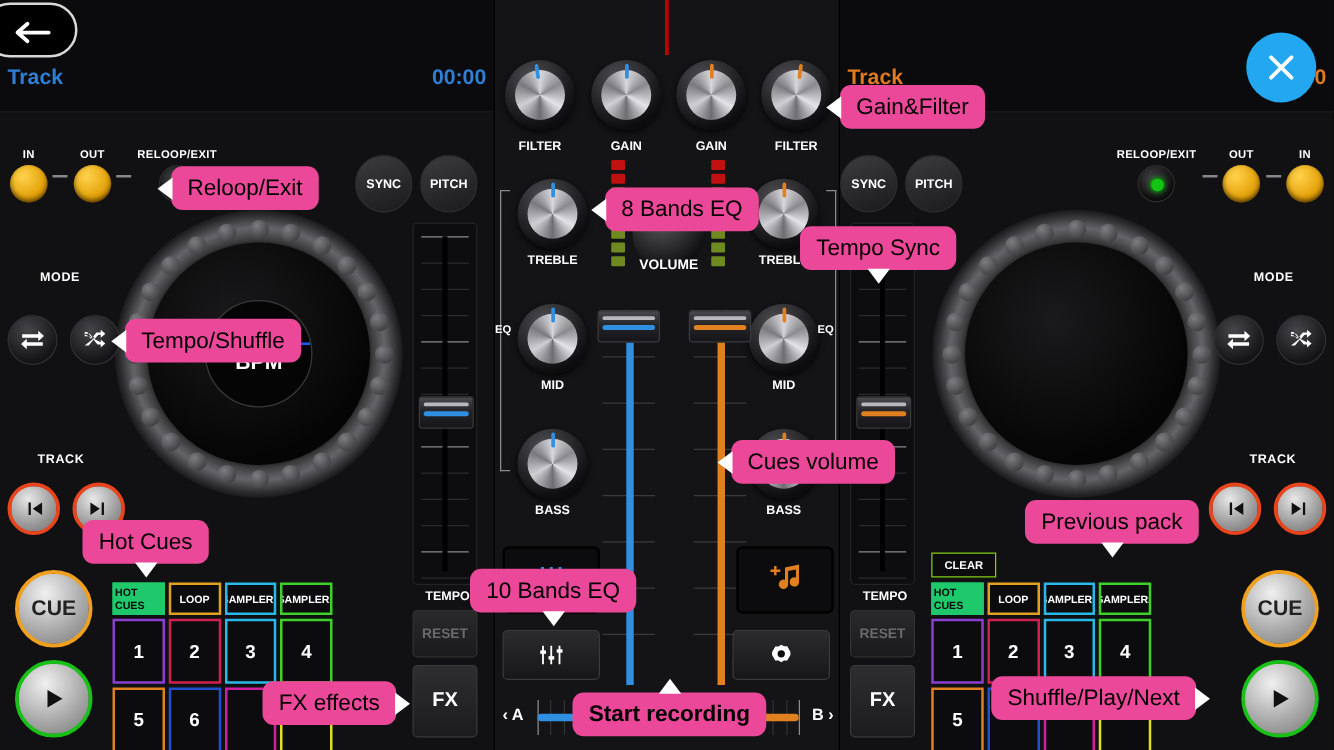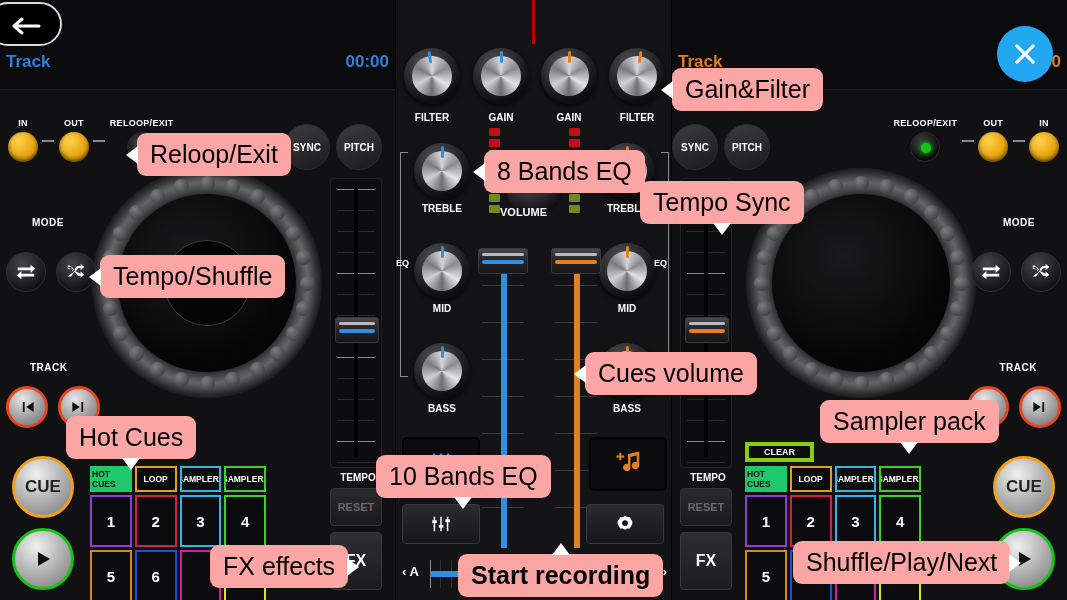--- a/index.html
+++ b/index.html
@@ -96,21 +96,21 @@
 
   
   .pads { position: absolute; width: 176px; }
   .pad-tabs { display: flex; gap: 3px; }
   .pad-tab { flex: 1; height: 26px; border: 2px solid; display: flex; align-items: center;
              justify-content: center; font-size: 8.5px; font-weight: bold; cursor: pointer; overflow: hidden; }
   .pad-grid { display: grid; grid-template-columns: repeat(4, 1fr); gap: 3px; margin-top: 3px; }
   .pad { height: 52px; background: #0c0c0e; border: 2px solid; display: flex;
          align-items: center; justify-content: center; color: #fff; font-size: 15px;
          font-weight: bold; cursor: pointer; }
-  .clear-btn { position: absolute; width: 69px; height: 20px; border: 4px solid #84cc16;
+  .clear-btn { position: absolute; width: 52px; height: 20px; border: 1px solid #84cc16;
                background: #0c0c0e; color: #fff; font-size: 9px; font-weight: bold;
                display: flex; align-items: center; justify-content: center; cursor: pointer; }
 
   
   .tempo-col { position: absolute; width: 56px; }
   .tempo-slot { position: relative; width: 52px; height: 290px; background: #0d0d0f;
                 border: 1px solid #232326; border-radius: 4px; }
   .tempo-spine { position: absolute; left: 50%; top: 10px; bottom: 10px; width: 4px;
                  margin-left: -2px; background: #000; }
   .tempo-tick { position: absolute; left: 6px; right: 6px; height: 1px; background: #2b2b2e; }
@@ -152,21 +152,21 @@
   .chan-fill { position: absolute; left: 15px; width: 6px; bottom: 0; }
   .chan-tick { position: absolute; left: -4px; width: 42px; height: 1px; background: #3a3a3e; }
   .chan-handle { position: absolute; left: -8px; width: 50px; height: 26px; border-radius: 3px;
                  background: linear-gradient(#4a4a4e,#252528 45%,#16161a); border: 1px solid #3a3a3e; cursor: pointer; }
   .chan-handle::before { content:""; position:absolute; left:3px; right:3px; top:4px; height:3px;
                  background:#b9b9bd; border-radius:2px; }
   .chan-handle::after { content:""; position:absolute; left:3px; right:3px; top:11px; height:4px; border-radius:2px; }
 
   .volume-knob { position: absolute; left: 110px; top: 158px; width: 58px; height: 58px; border-radius: 50%;
                  background: radial-gradient(circle at 40% 30%, #5a5a5e, #101012 72%); }
-  .volume-cap { position: absolute; left: 104px; top: 206px; width: 70px; 
+  .volume-cap { position: absolute; left: 104px; top: 206px; width: 70px; text-align: center;
                 font-size: 11px; font-weight: bold; color: #fff; }
 
   .eq-bracket { position: absolute; width: 8px; border-left: 1px solid #8a8a8e;
                 border-top: 1px solid #8a8a8e; border-bottom: 1px solid #8a8a8e; }
   .eq-bracket.right { border-left: none; border-right: 1px solid #8a8a8e; }
   .eq-txt { position: absolute; font-size: 9px; font-weight: bold; color: #fff; }
 
   
   .mx-sq { position: absolute; width: 78px; height: 54px; border: 2px solid; border-radius: 5px;
            background: #0c0c0e; display: flex; align-items: center; justify-content: center; cursor: pointer; }
@@ -178,22 +178,22 @@
   .rec-dot i { width: 9px; height: 9px; border-radius: 50%; background: #e01010; display: block; }
 
   .xf-wrap { position: absolute; left: 6px; bottom: 8px; width: 265px; height: 36px; }
   .xf-side { position: absolute; top: 8px; color: #fff; font-size: 13px; font-weight: bold; }
   .xf-lane { position: absolute; left: 28px; right: 28px; top: 0; height: 36px; }
   .xf-tick { position: absolute; top: 4px; width: 1px; height: 28px; background: #303033; }
   .xf-tick.major { background: #8a8a8e; }
   .xf-bar { position: absolute; top: 15px; height: 6px; border-radius: 3px; }
 
   
-  .tip { position: absolute; background: #fca5a5; color: #000; border-radius: 9px;
-         padding: 7px 13px; font-size: 25px; white-space: nowrap; z-index: 60; }
+  .tip { position: absolute; background: #ec4899; color: #000; border-radius: 9px;
+         padding: 7px 13px; font-size: 18px; white-space: nowrap; z-index: 60; }
   .tip::after { content: ""; position: absolute; width: 0; height: 0; }
   .tip.ar::after { right: -11px; top: 50%; margin-top: -9px;
          border-top: 9px solid transparent; border-bottom: 9px solid transparent; border-left: 12px solid #fff; }
   .tip.al::after { left: -11px; top: 50%; margin-top: -9px;
          border-top: 9px solid transparent; border-bottom: 9px solid transparent; border-right: 12px solid #fff; }
   .tip.ad::after { bottom: -11px; left: 50%; margin-left: -9px;
          border-left: 9px solid transparent; border-right: 9px solid transparent; border-top: 12px solid #fff; }
   .tip.au::after { top: -11px; left: 50%; margin-left: -9px;
          border-left: 9px solid transparent; border-right: 9px solid transparent; border-bottom: 12px solid #fff; }
 </style>
@@ -691,16 +691,16 @@
       <div class="tip al" style="left: 137px; top: 133px;">Reloop/Exit</div>
       <div class="tip al" style="left: 100px; top: 255px;">Tempo/Shuffle</div>
       <div class="tip ad" style="left: 66px; top: 416px;">Hot Cues</div>
       <div class="tip ar" style="left: 210px; top: 545px;">FX effects</div>
       <div class="tip al" style="left: 672px; top: 68px;">Gain&amp;Filter</div>
       <div class="tip al" style="left: 484px; top: 150px;">8 Bands EQ</div>
       <div class="tip ad" style="left: 640px; top: 181px;">Tempo Sync</div>
       <div class="tip al" style="left: 585px; top: 352px;">Cues volume</div>
       <div class="tip ad" style="left: 376px; top: 455px;">10 Bands EQ</div>
       <div class="tip au" style="left: 458px; top: 554px; font-weight: bold;">Start recording</div>
-      <div class="tip ad" style="left: 820px; top: 400px;">Sampler pack</div>
+      <div class="tip ad" style="left: 820px; top: 400px;">Previous pack</div>
       <div class="tip ar" style="left: 793px; top: 541px;">Shuffle/Play/Next</div>
     </div>
 </div>
 
 </body></html>

